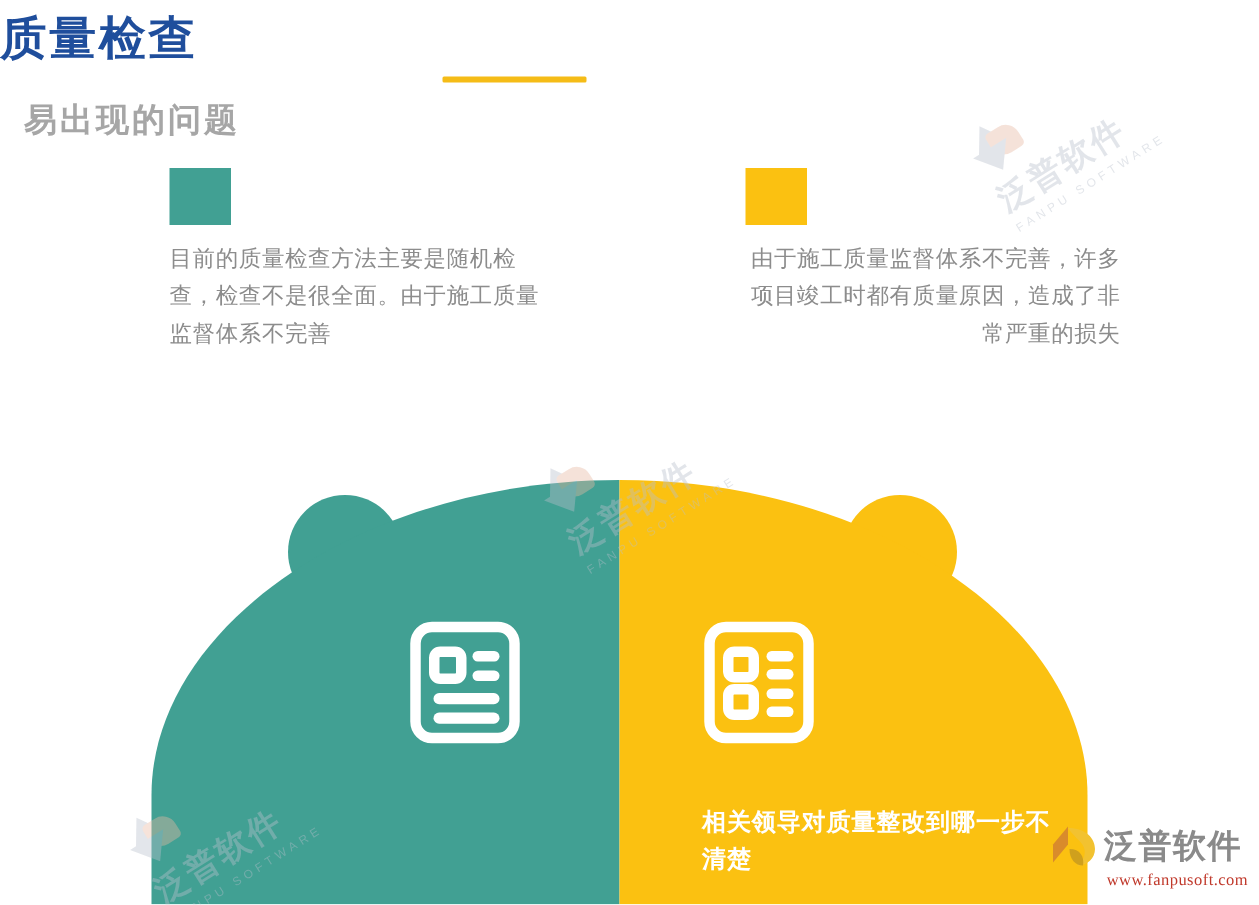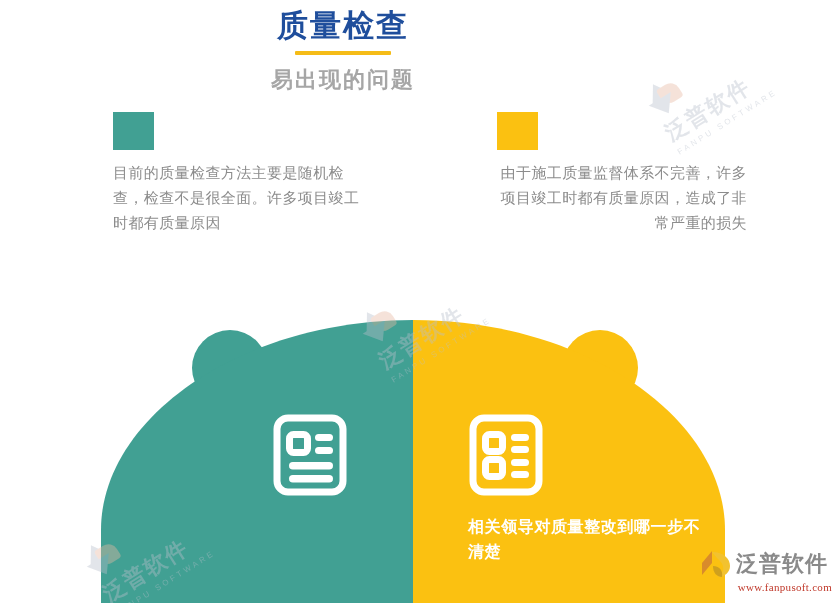--- a/index.html
+++ b/index.html
@@ -22,21 +22,21 @@
     overflow: hidden;
     background: #ffffff;
   }
 
   
   .header {
     position: absolute;
     top: 6px;
     left: 0;
     width: 686px;
-    text-align: center;
+    text-align: left;
   }
   .title {
     font-size: 31px;
     font-weight: bold;
     color: #1f4e9c;
     letter-spacing: 2px;
     line-height: 40px;
     margin: 0;
   }
   .title-underline {
@@ -46,20 +46,21 @@
     margin: 5px auto 0 auto;
     border-radius: 1px;
   }
   .subtitle {
     font-size: 22px;
     font-weight: bold;
     color: #a6a6a6;
     letter-spacing: 2px;
     margin: 11px 0 0 0;
     line-height: 28px;
+    padding-left: 16px;
   }
 
   
   .top-blocks {
     position: absolute;
     top: 112px;
     left: 0;
     width: 839px;
     height: 120px;
   }
@@ -117,21 +118,21 @@
   
   .caption {
     position: absolute;
     color: #ffffff;
     font-size: 16px;
     font-weight: bold;
     line-height: 25px;
     letter-spacing: 0.6px;
   }
   .caption.left  { left: 143px; top: 514px; width: 250px; }
-  .caption.right { left: 468px; top: 514px; width: 240px; }
+  .caption.right { left: 468px; top: 536px; width: 240px; }
 
   
   .watermark {
     position: absolute;
     transform: rotate(-32deg);
     opacity: 0.40;
     pointer-events: none;
     width: 150px;
     height: 110px;
   }
@@ -229,21 +230,21 @@
   <div class="header">
     <div class="title">质量检查</div>
     <div class="title-underline"></div>
     <div class="subtitle">易出现的问题</div>
   </div>
 
   <div class="top-blocks">
 
     <div class="top-block left">
       <span class="swatch teal"></span>
-      <div class="block-text">目前的质量检查方法主要是随机检查，检查不是很全面。许多项目竣工时都有质量原因</div>
+      <div class="block-text">目前的质量检查方法主要是随机检查，检查不是很全面。由于施工质量监督体系不完善</div>
     </div>
 
     <div class="top-block right">
       <span class="swatch yellow"></span>
       <div class="block-text">由于施工质量监督体系不完善，许多项目竣工时都有质量原因，造成了非常严重的损失</div>
     </div>
 
   </div>
 
   <div class="dome-wrap">

